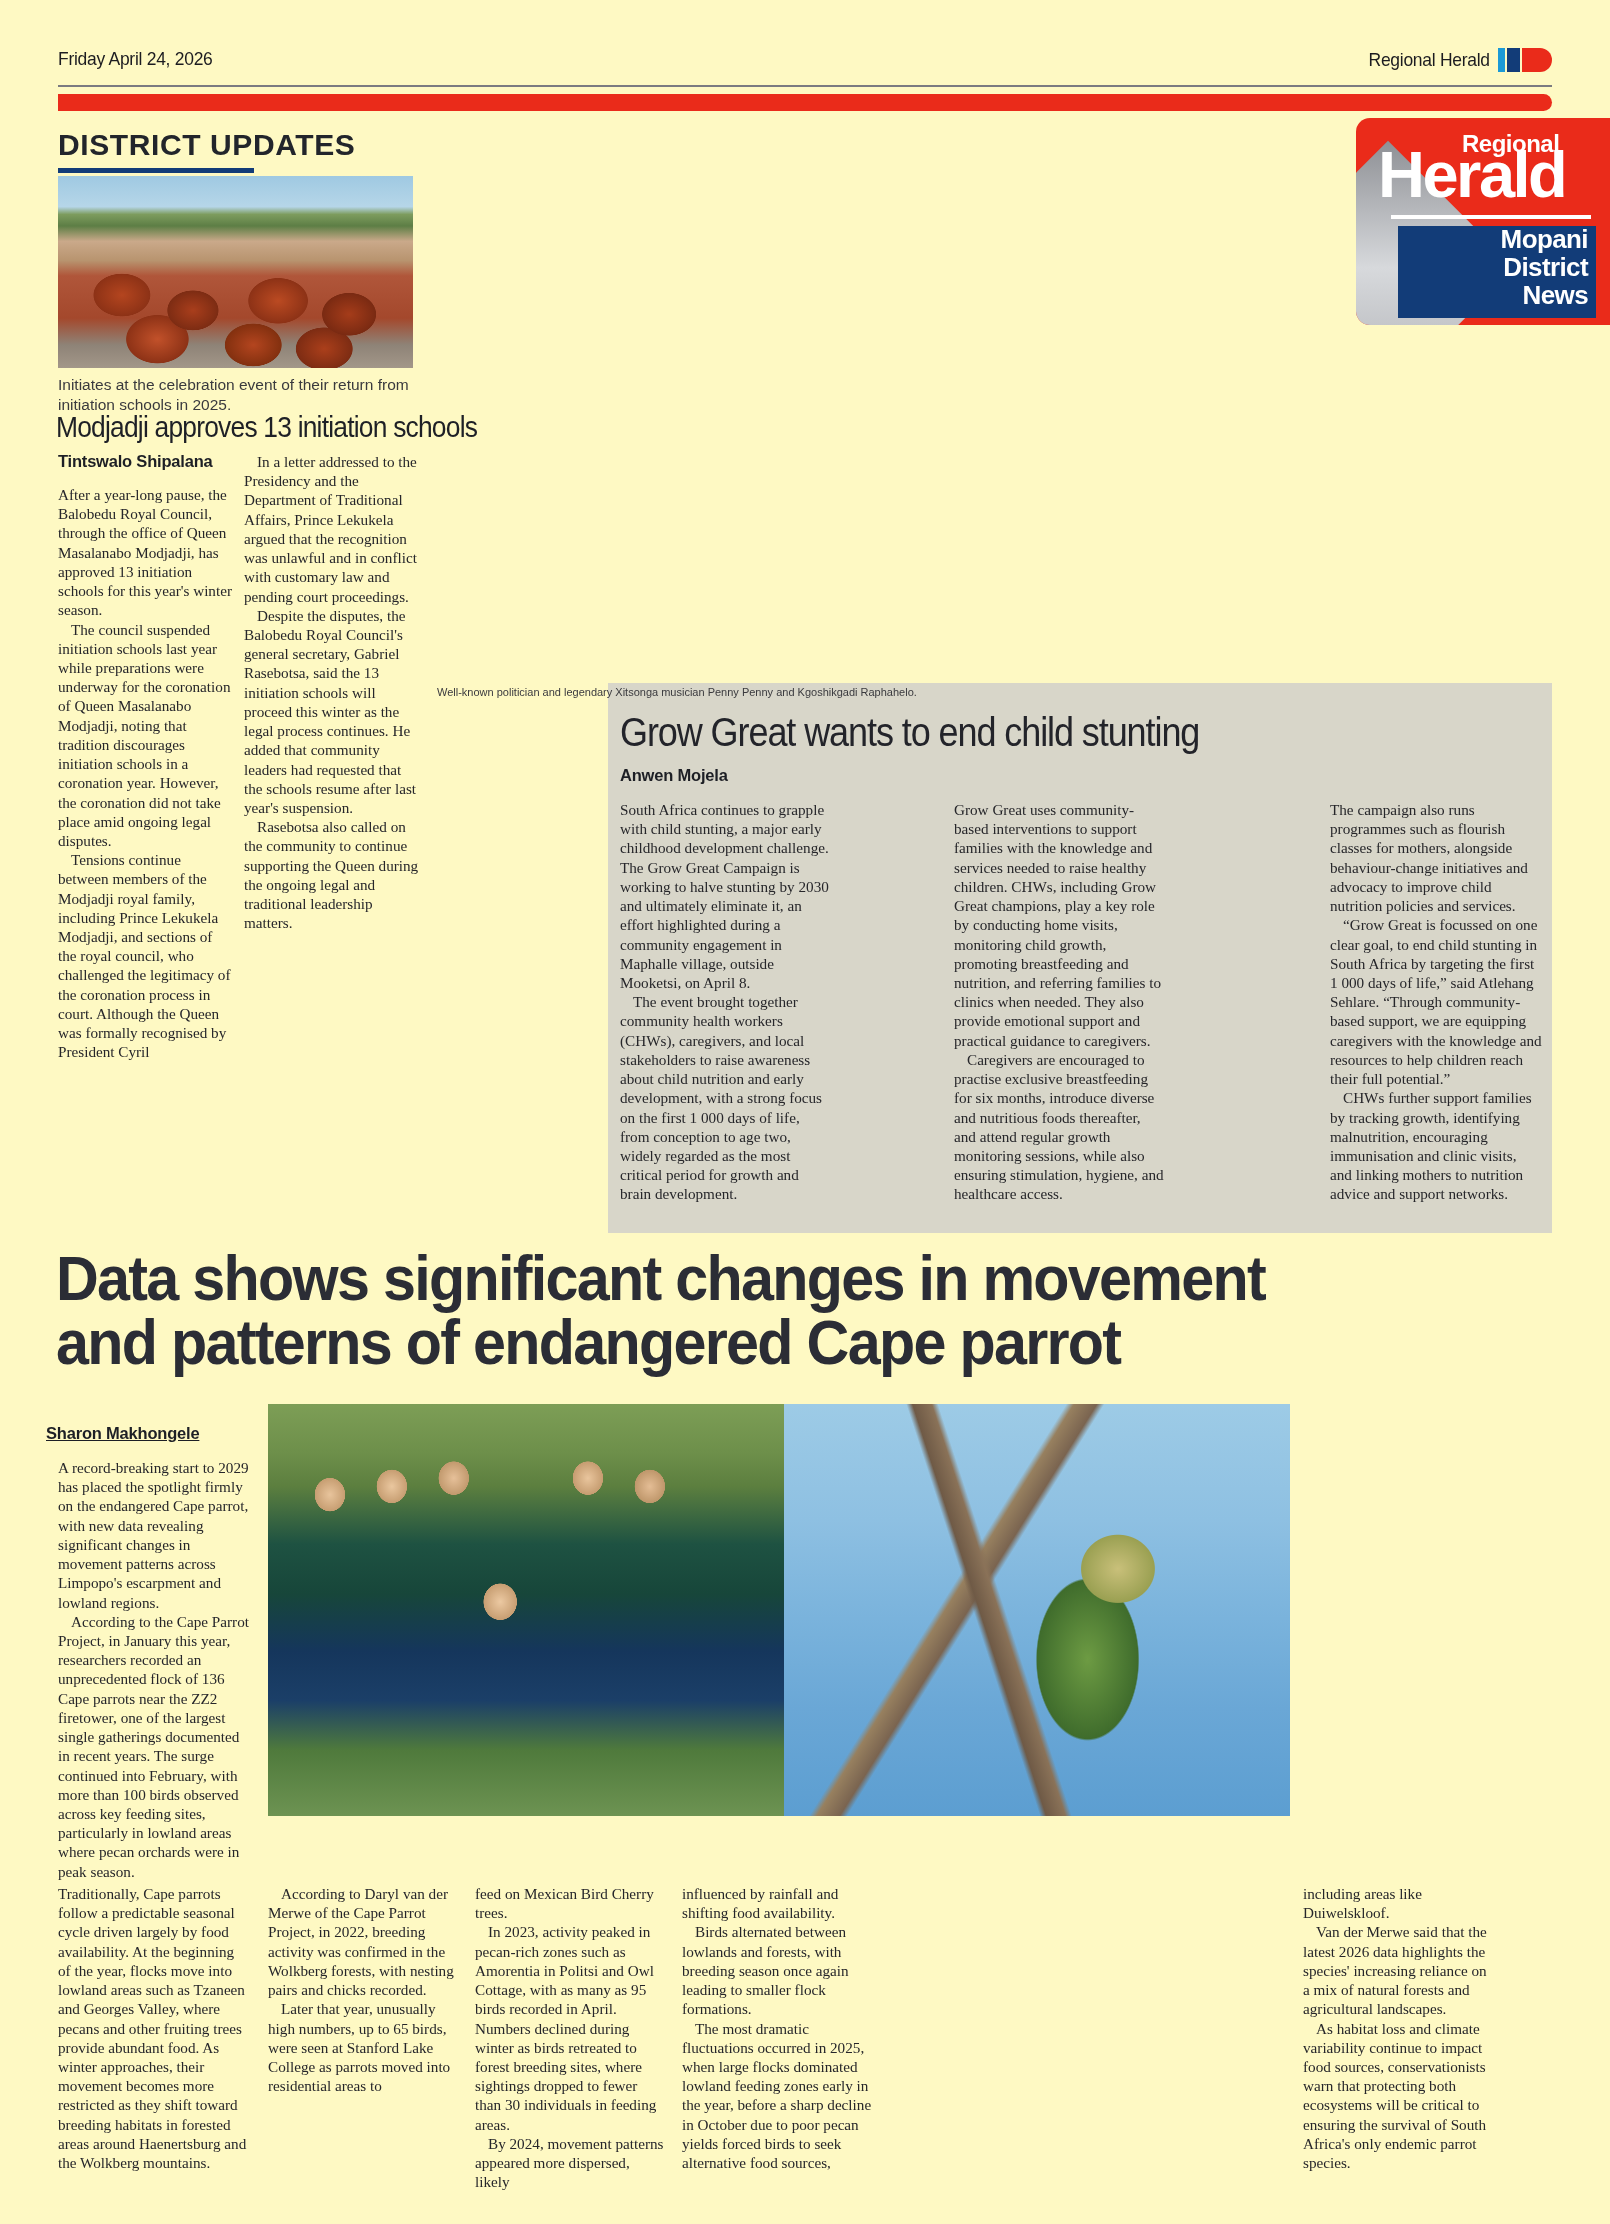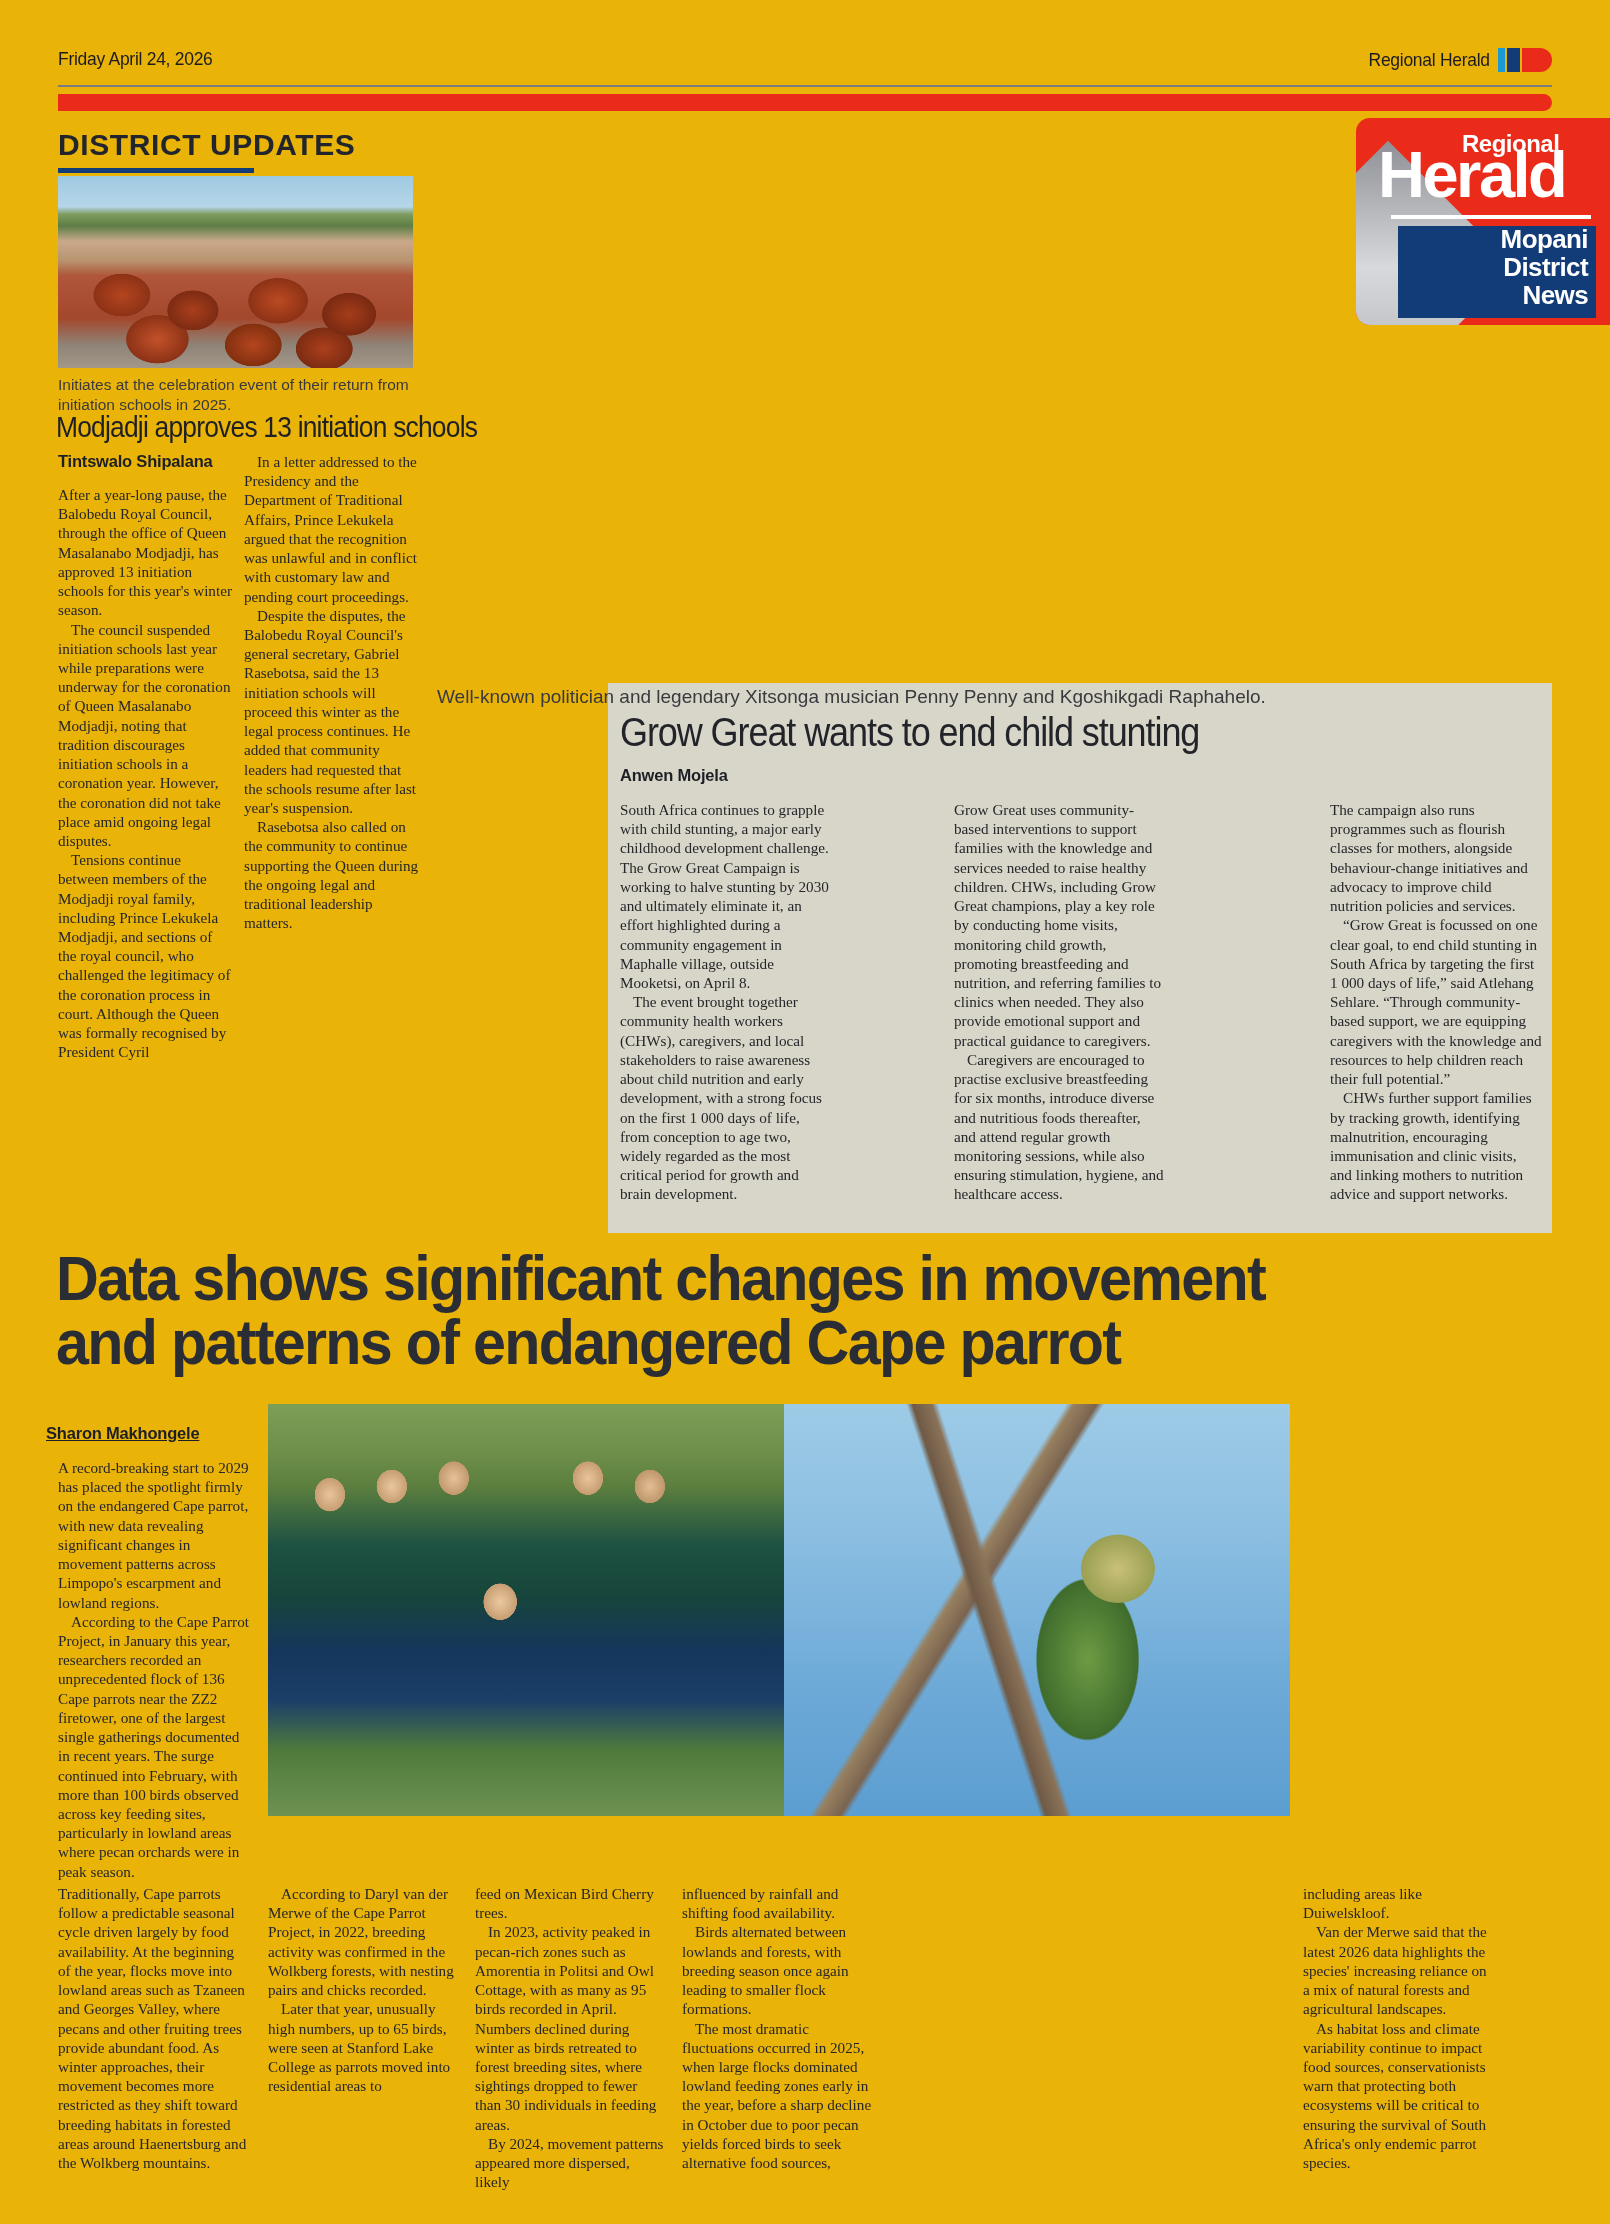--- a/index.html
+++ b/index.html
@@ -6,21 +6,21 @@
   html, body {
     width: 1610px;
     height: 2224px;
     background: #ffffff;
     font-family: "Liberation Sans", sans-serif;
   }
   .page {
     position: relative;
     width: 1610px;
     height: 2224px;
-    background: #eab308;
+    background: #fef9c3;
     overflow: hidden;
   }
 
   
   .topbar {
     position: absolute;
     left: 58px; top: 48px; width: 1494px; height: 34px;
     display: flex; align-items: flex-start; justify-content: space-between;
   }
   .topbar-date {
@@ -135,21 +135,21 @@
     overflow: hidden;
   }
 
   
   .gg-panel {
     position: absolute; left: 608px; top: 683px; width: 944px; height: 550px;
     background: #d8d6c9;
   }
   .cap-penny {
     position: absolute; left: 437px; top: 686px; width: 1110px;
-    font-size: 19px; color: #3a3a3e;
+    font-size: 11px; color: #3a3a3e;
     font-family: "Liberation Sans", sans-serif;
   }
   .head-gg {
     position: absolute; left: 620px; top: 710px; width: 920px;
     font-size: 40px; color: #23242a; letter-spacing: -1.2px;
     font-family: "Liberation Sans Narrow", "Liberation Sans", sans-serif;
     transform: scaleX(0.9); transform-origin: left top;
     white-space: nowrap;
   }
   .gg-byline { position: absolute; left: 620px; top: 766px; }

